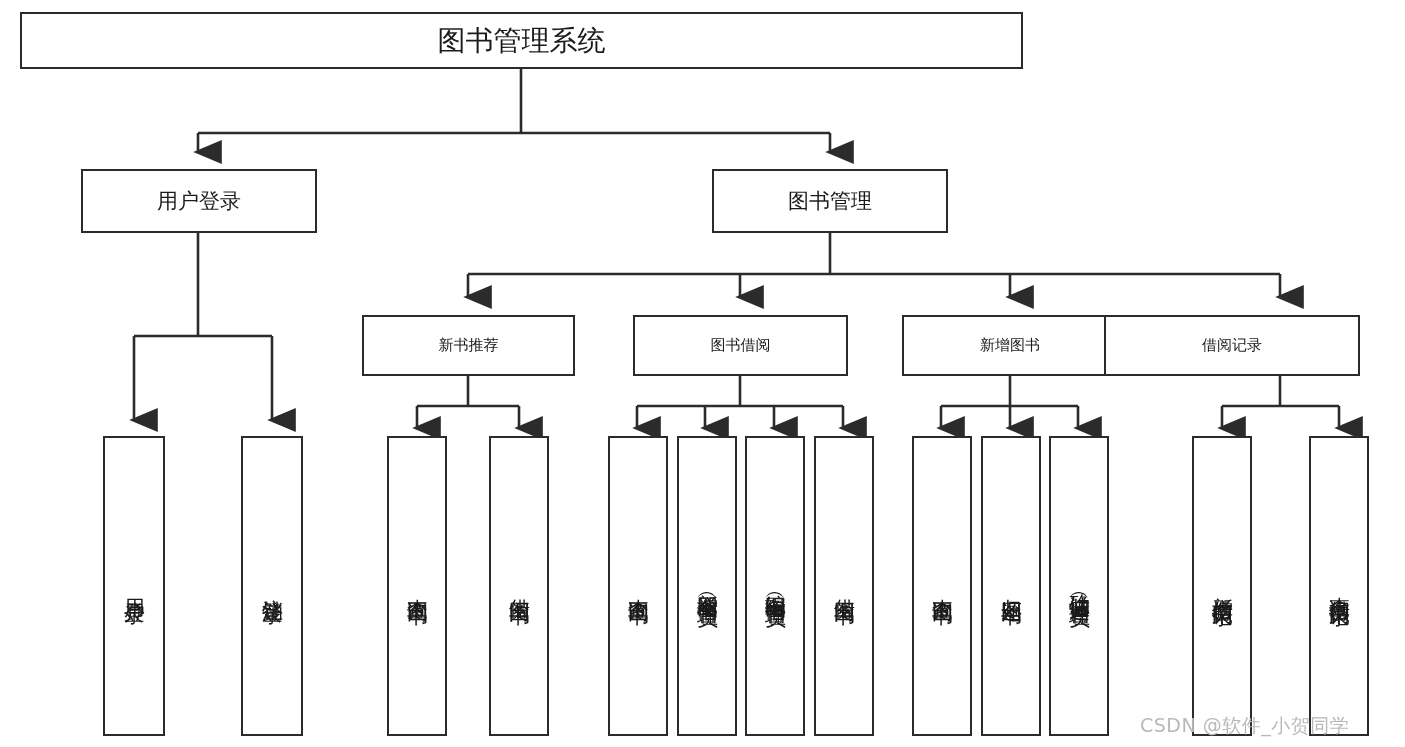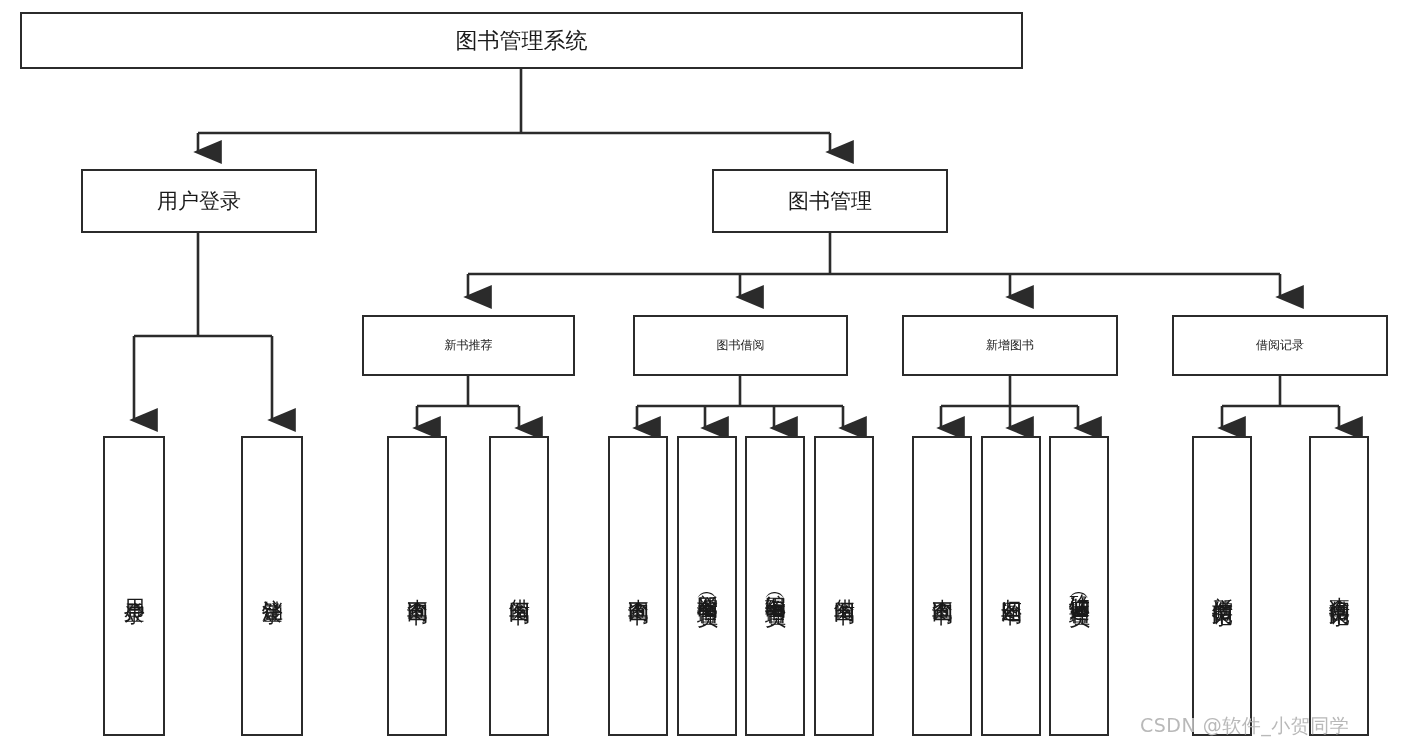--- a/index.html
+++ b/index.html
@@ -31,27 +31,27 @@
     box-sizing: border-box;
     border: 2px solid #2b2b2b;
     background: #ffffff;
     display: flex;
     align-items: center;
     justify-content: center;
     color: #1a1a1a;
     line-height: 1.18;
   }
   .node.root {
-    font-size: 22px;
+    font-size: 28px;
   }
   .node.level2 {
     font-size: 21px;
   }
   .node.level3 {
-    font-size: 12px;
+    font-size: 15px;
   }
   .node.leaf {
     writing-mode: vertical-rl;
     text-orientation: upright;
     font-size: 21px;
     letter-spacing: 2px;
     align-items: center;
     justify-content: center;
     padding: 6px 0;
     line-height: 1.0;
@@ -137,21 +137,21 @@
 
   <div class="node level3" style="left:362px; top:315px; width:213px; height:61px;">
     <span>新书推荐</span>
   </div>
   <div class="node level3" style="left:633px; top:315px; width:215px; height:61px;">
     <span>图书借阅</span>
   </div>
   <div class="node level3" style="left:902px; top:315px; width:216px; height:61px;">
     <span>新增图书</span>
   </div>
-  <div class="node level3" style="left:1172px; top:315px; width:216px; height:61px;">
+  <div class="node level3" style="left:1104px; top:315px; width:256px; height:61px;">
     <span>借阅记录</span>
   </div>
 
   <div class="node leaf" style="left:103px; top:436px; width:62px; height:300px;">
     <span class="vtext">用户登录</span>
   </div>
   <div class="node leaf" style="left:241px; top:436px; width:62px; height:300px;">
     <span class="vtext">注销登录</span>
   </div>
 

